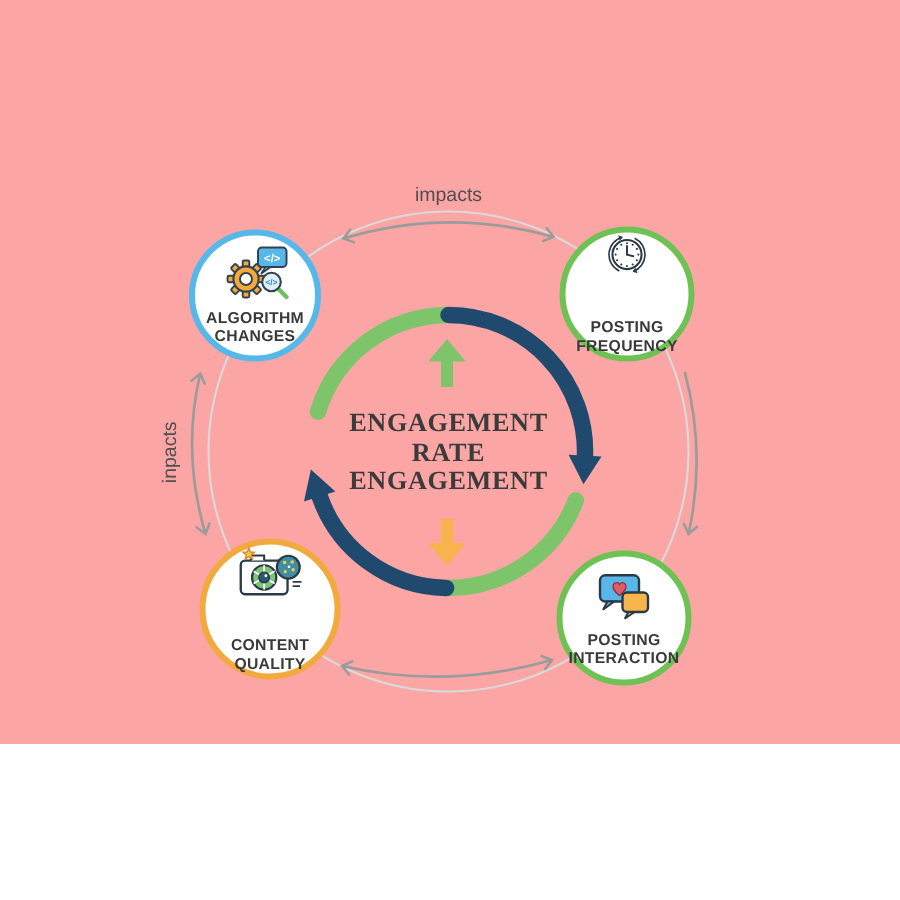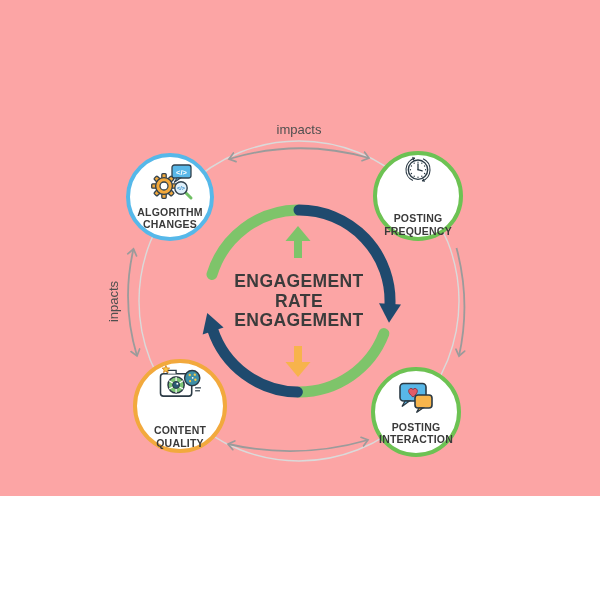--- a/index.html
+++ b/index.html
@@ -11,21 +11,21 @@
   .node-blue{border:4px solid #56b8e9;}
   .node-green{border:4px solid #6dc253;}
   .node-orange{border:4px solid #f2a93d;gap:20px;}
   .node-label{text-align:center;font-weight:bold;font-size:10.5px;line-height:12.5px;
               color:#3a3a3a;letter-spacing:.2px;margin-top:2px;}
   .rel-label{position:absolute;font-size:13px;color:#4f4f4f;text-align:center;z-index:2;}
   #rel-top{left:259px;top:122px;width:80px;}
   #rel-left{left:73px;top:294px;width:80px;transform:rotate(-90deg);transform-origin:50% 50%;}
   #rel-bottom{left:247px;top:463px;width:100px;}
   #center-text{position:absolute;left:189px;top:272px;width:220px;text-align:center;z-index:2;
-               font-weight:bold;font-size:17.5px;line-height:19.5px;color:#3b3b3b;letter-spacing:.4px;}
+               font-weight:bold;font-size:17.5px;line-height:19.5px;color:#3b3b3b;letter-spacing:.4px;font-family:Liberation Serif, serif;}
 </style>
 </head>
 <body>
 
 <div id="canvas">
 
   <svg id="artwork" width="600" height="600" viewBox="0 0 600 600">
     <defs>
       <marker id="navyArrow" markerUnits="userSpaceOnUse" markerWidth="26" markerHeight="26" refX="2" refY="0" orient="auto" viewBox="-2 -13 26 26">
         <path d="M0,-11 L19,0 L0,11 Z" fill="#1f4a6e"></path>

